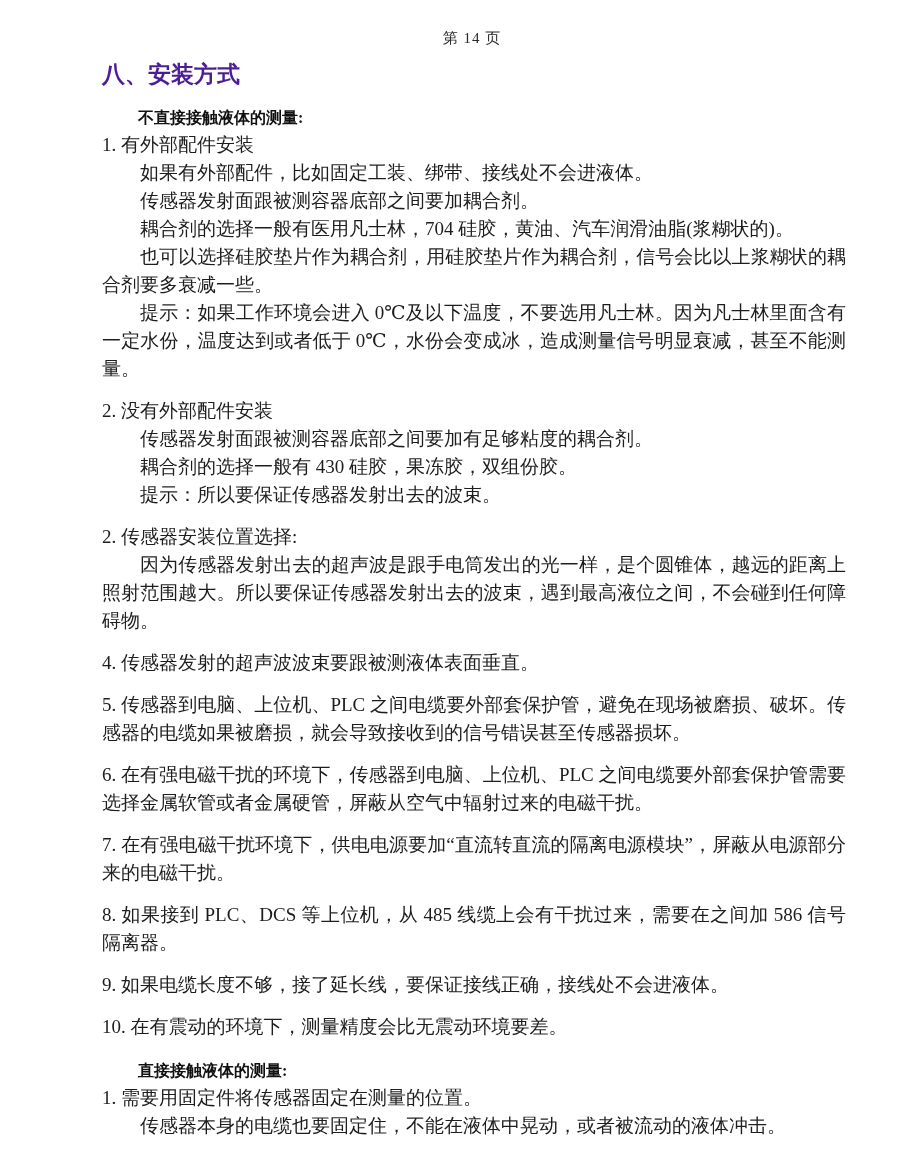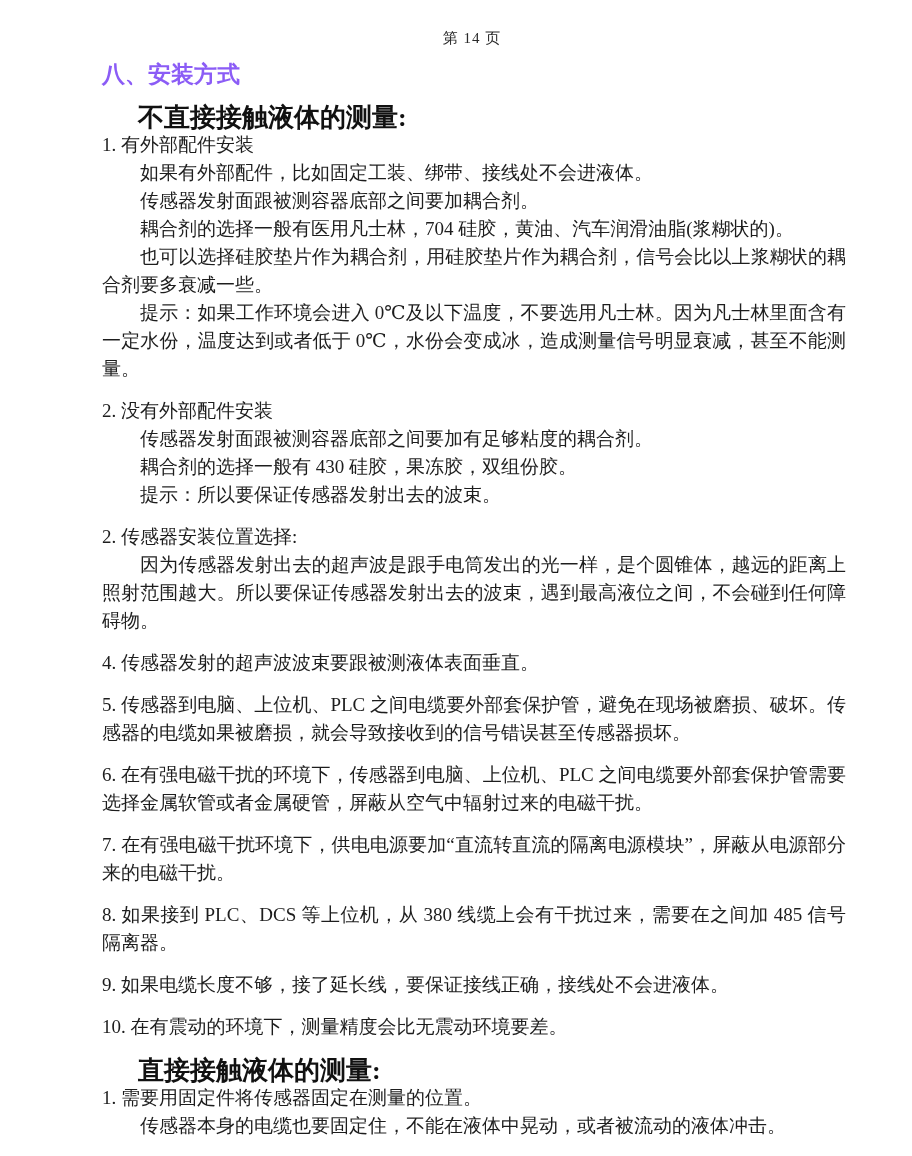--- a/index.html
+++ b/index.html
@@ -20,25 +20,25 @@
     text-align: center;
     font-size: 15px;
     color: #2a2a2a;
     letter-spacing: 1px;
   }
   .doc-title {
     margin: 14px 82px 0 86px;
     font-size: 23px;
     line-height: 26px;
     font-weight: bold;
-    color: #8b5cf6;
+    color: #4c1d95;
   }
   .sub-heading {
     margin: 18px 82px 0 122px;
-    font-size: 26px;
+    font-size: 16px;
     line-height: 24px;
     font-weight: bold;
     color: #111;
   }
   .block {
     margin: 0 82px 0 86px;
     font-size: 19px;
     line-height: 28px;
     text-align: justify;
     color: #1d1d1d;
@@ -64,21 +64,21 @@
       <p class="block item">2. 没有外部配件安装</p>
       <p class="block para">传感器发射面跟被测容器底部之间要加有足够粘度的耦合剂。</p>
       <p class="block para">耦合剂的选择一般有 430 硅胶，果冻胶，双组份胶。</p>
       <p class="block para">提示：所以要保证传感器发射出去的波束。</p>
       <p class="block item">2. 传感器安装位置选择:</p>
       <p class="block para">因为传感器发射出去的超声波是跟手电筒发出的光一样，是个圆锥体，越远的距离上照射范围越大。所以要保证传感器发射出去的波束，遇到最高液位之间，不会碰到任何障碍物。</p>
       <p class="block item">4. 传感器发射的超声波波束要跟被测液体表面垂直。</p>
       <p class="block item">5. 传感器到电脑、上位机、PLC 之间电缆要外部套保护管，避免在现场被磨损、破坏。传感器的电缆如果被磨损，就会导致接收到的信号错误甚至传感器损坏。</p>
       <p class="block item">6. 在有强电磁干扰的环境下，传感器到电脑、上位机、PLC 之间电缆要外部套保护管需要选择金属软管或者金属硬管，屏蔽从空气中辐射过来的电磁干扰。</p>
       <p class="block item">7. 在有强电磁干扰环境下，供电电源要加“直流转直流的隔离电源模块”，屏蔽从电源部分来的电磁干扰。</p>
-      <p class="block item">8. 如果接到 PLC、DCS 等上位机，从 380 线缆上会有干扰过来，需要在之间加 485 信号隔离器。</p>
+      <p class="block item">8. 如果接到 PLC、DCS 等上位机，从 485 线缆上会有干扰过来，需要在之间加 586 信号隔离器。</p>
       <p class="block item">9. 如果电缆长度不够，接了延长线，要保证接线正确，接线处不会进液体。</p>
       <p class="block item">10. 在有震动的环境下，测量精度会比无震动环境要差。</p>
       <h2 class="sub-heading">直接接触液体的测量:</h2>
       <p class="block item">1. 需要用固定件将传感器固定在测量的位置。</p>
       <p class="block para">传感器本身的电缆也要固定住，不能在液体中晃动，或者被流动的液体冲击。</p>
       <p class="block item">2. 因为传感器发射面跟液体直接接触，所以发射面不用涂耦合剂。</p>
     </div>
 </div>
 
 </body></html>

